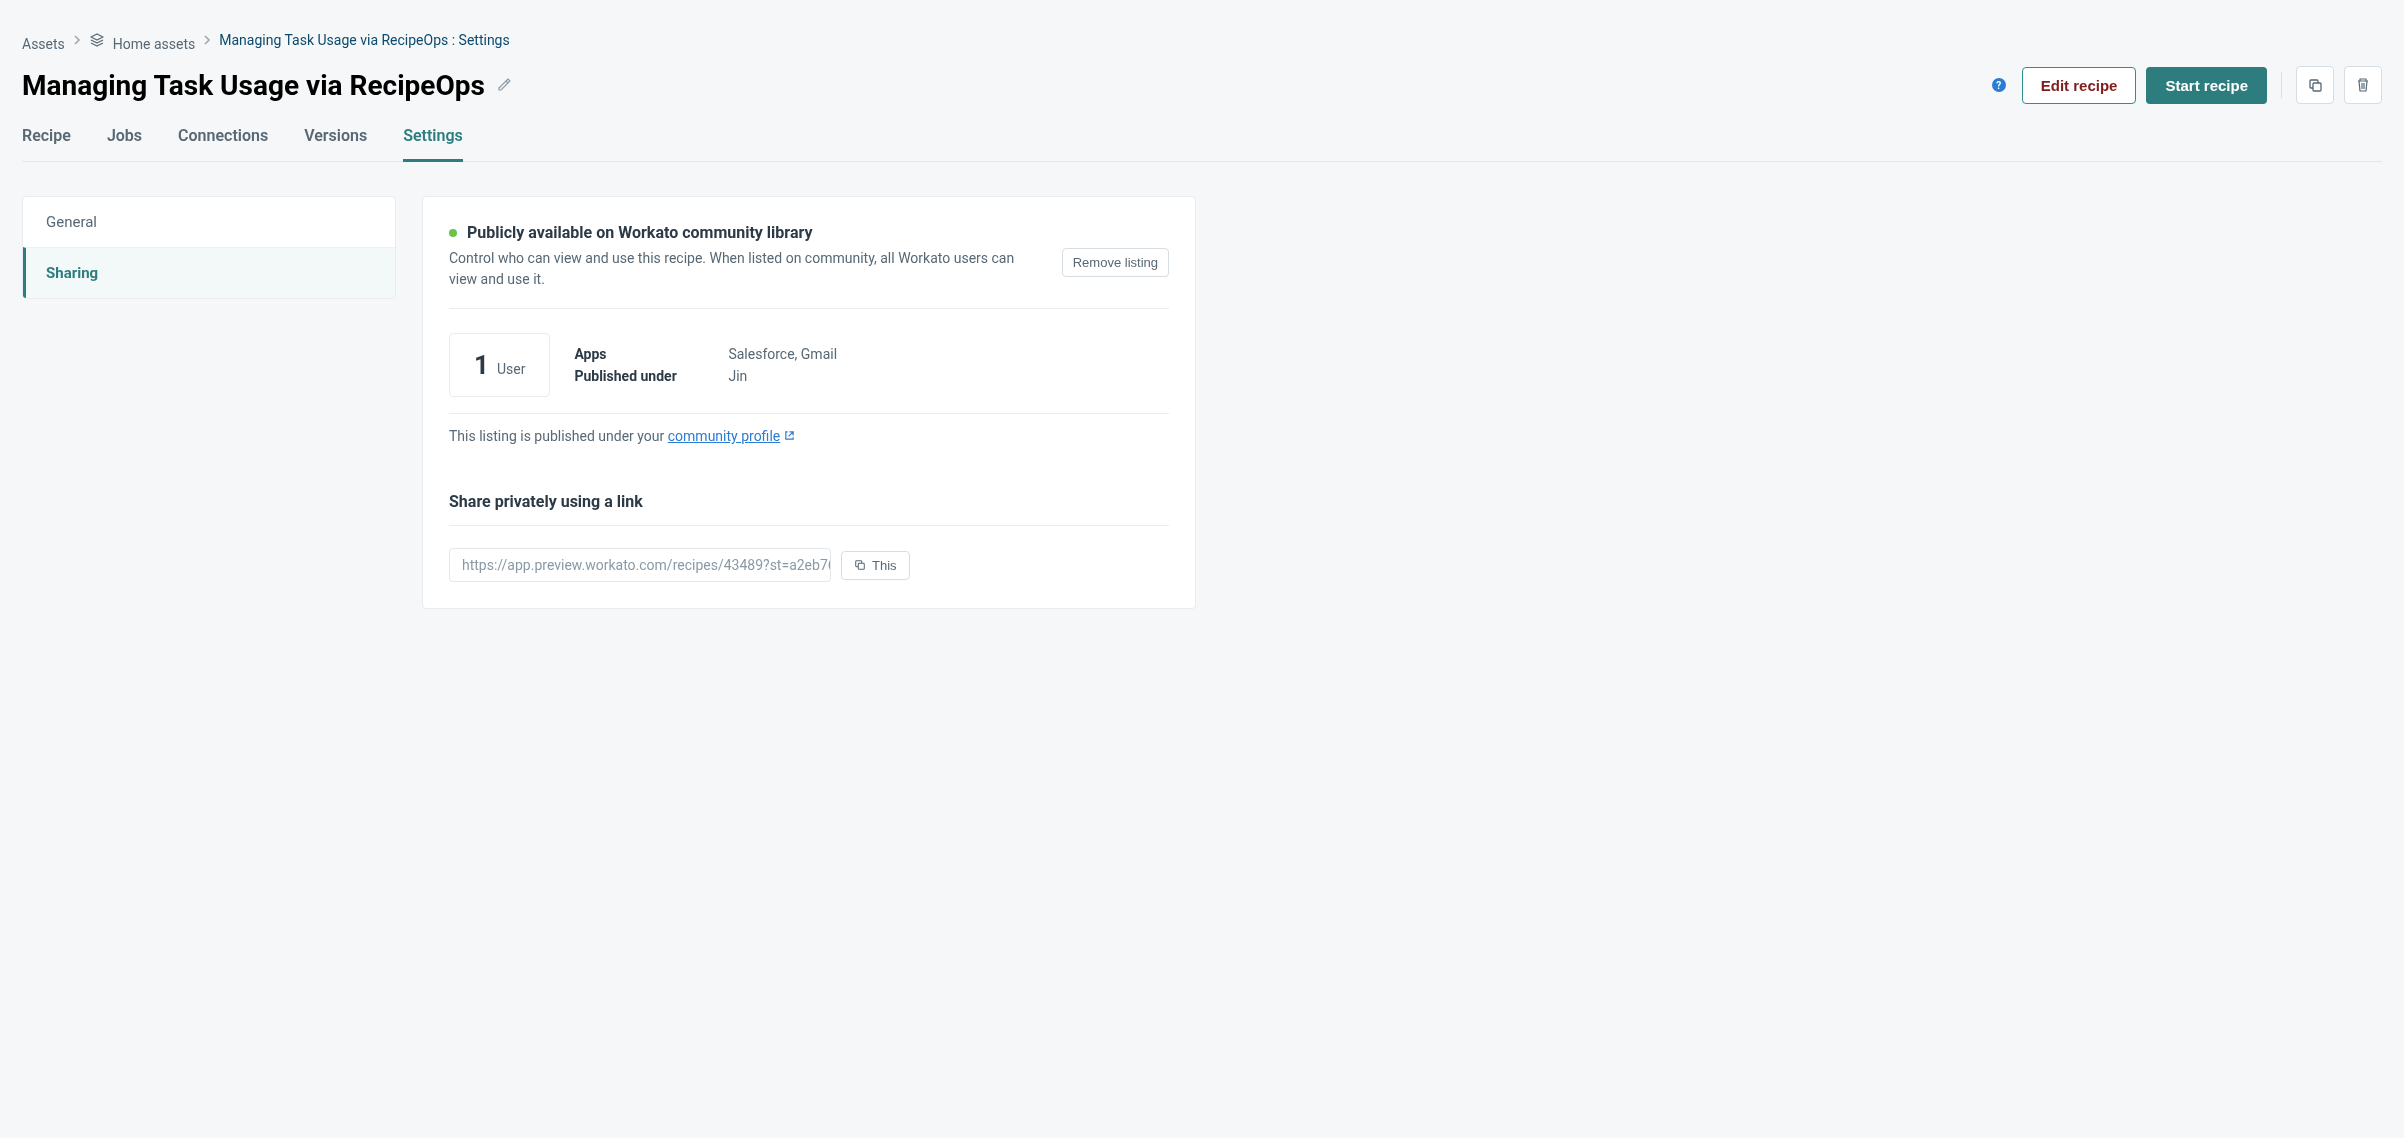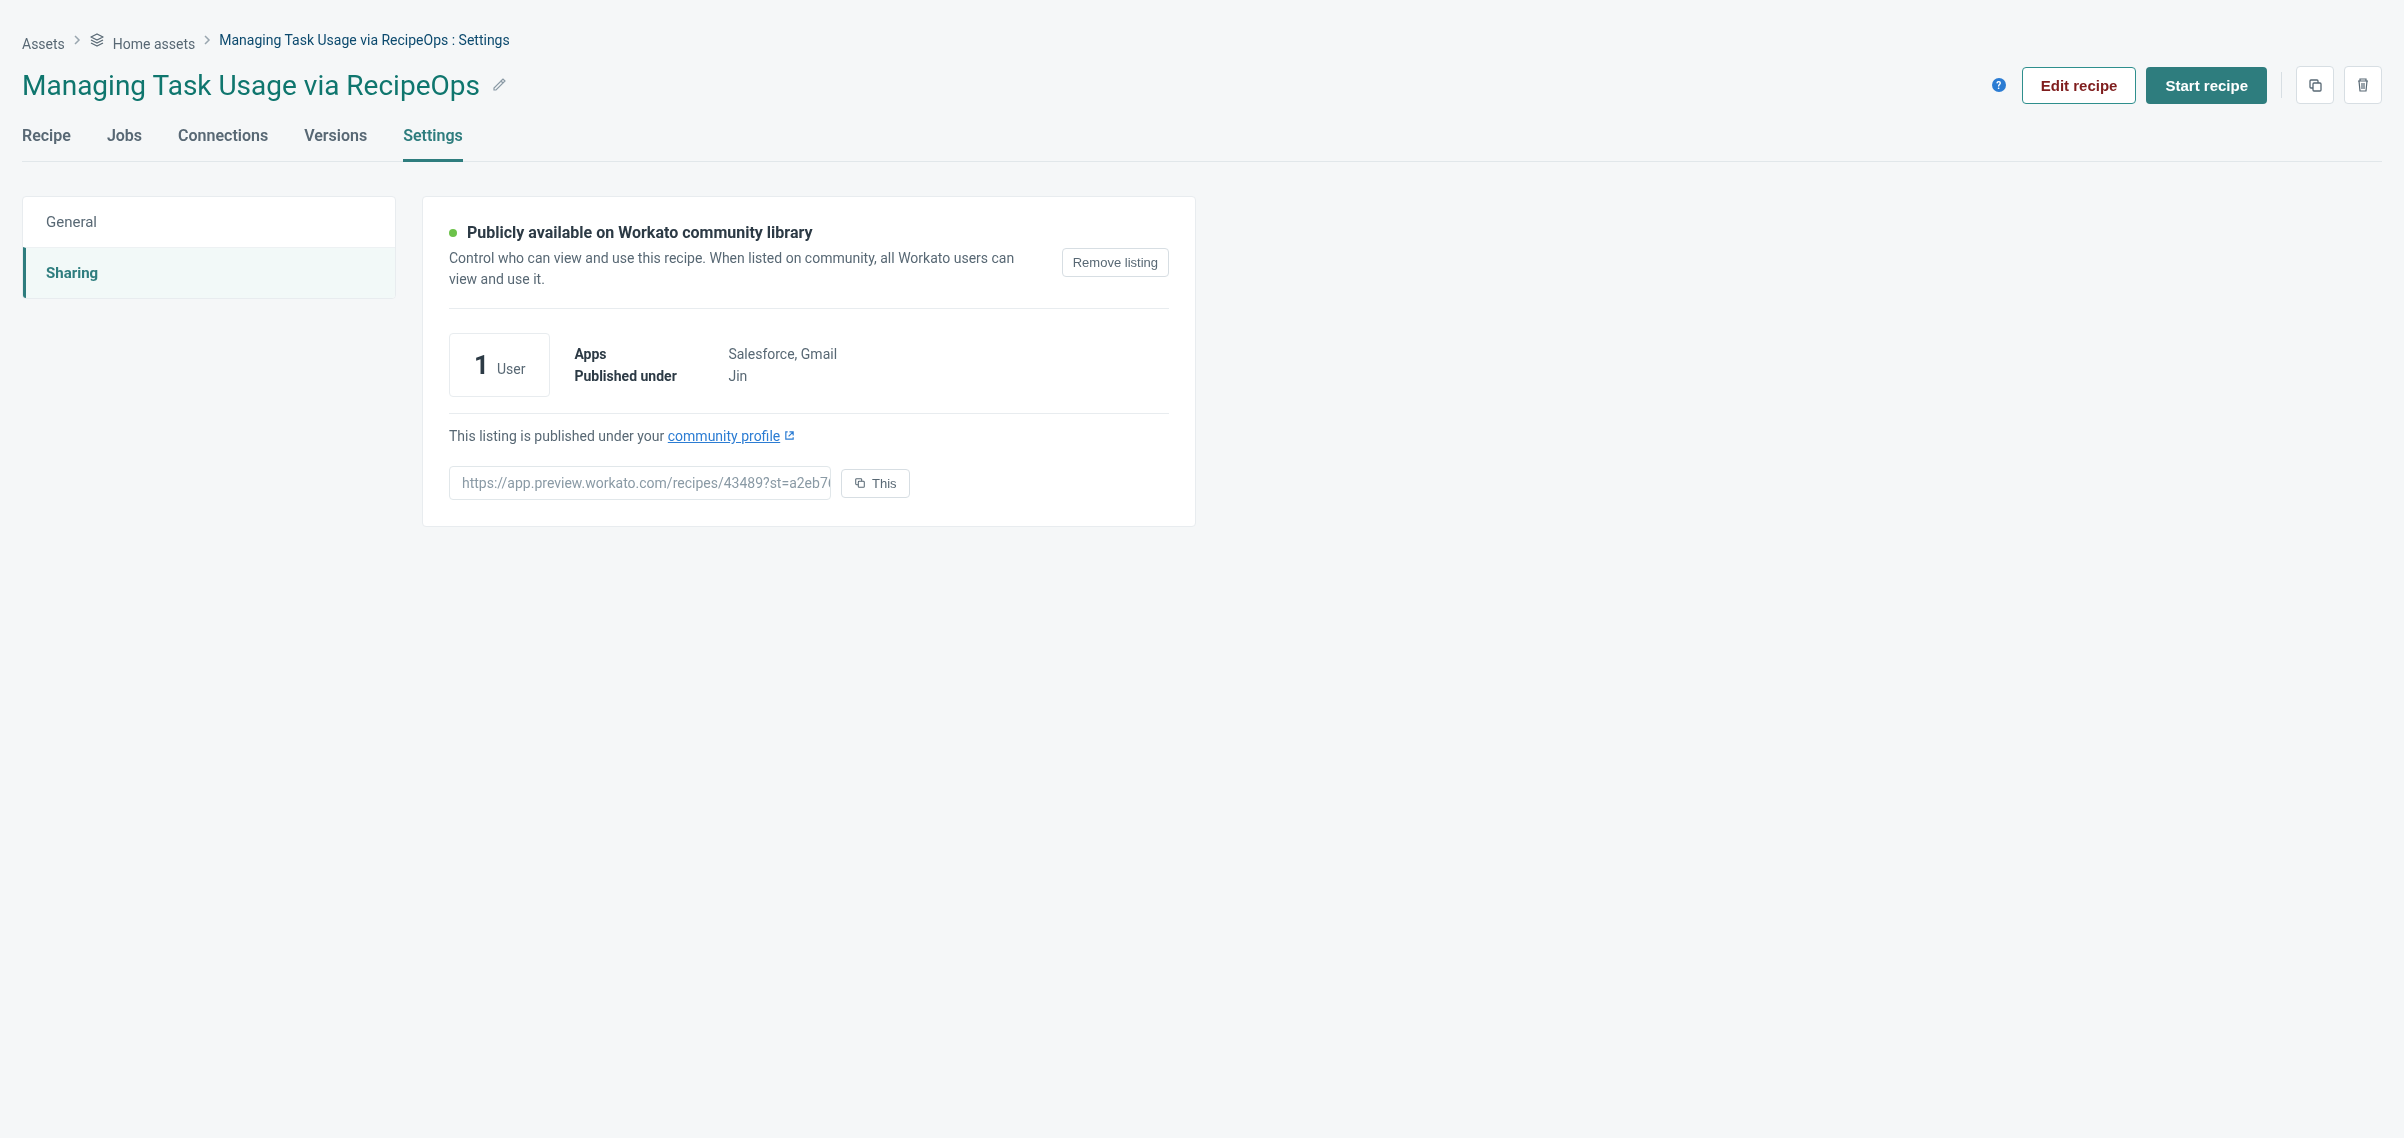--- a/index.html
+++ b/index.html
@@ -45,22 +45,22 @@
     justify-content: space-between;
     margin-bottom: 22px;
   }
   .title-wrap {
     display: flex;
     align-items: center;
     gap: 12px;
   }
   .page-title {
     font-size: 28px;
-    font-weight: 400;
-    color: #0f766e;
+    font-weight: 700;
+    color: #000000;
   }
   .pencil {
     color: #8a9aa5;
     cursor: pointer;
   }
   .actions {
     display: flex;
     align-items: center;
     gap: 10px;
   }
@@ -385,20 +385,21 @@
           <div class="v">Jin</div>
         </div>
       </div>
 
       <div class="pub-line">
         <span>This listing is published under your </span><a class="link">community profile</a><span class="ext-icon"><svg width="11" height="11" viewBox="0 0 12 12" style="display:inline">
               <path d="M4 2 H2 V10 H10 V8 M6 2 H10 V6 M10 2 L5 7" fill="none" stroke="#2b7cd3" stroke-width="1.3"></path>
             </svg></span>
       </div>
 
+      <div class="share-title">Share privately using a link</div>
 
       <div class="link-row">
         <div class="link-box">https://app.preview.workato.com/recipes/43489?st=a2eb76</div>
         <button class="copy-btn">
           <span>
             <svg width="12" height="12" viewBox="0 0 14 14">
                 <rect x="2" y="2" width="7" height="7" rx="1" fill="none" stroke="#586874" stroke-width="1.2"></rect>
                 <rect x="5" y="5" width="7" height="7" rx="1" fill="#fff" stroke="#586874" stroke-width="1.2"></rect>
               </svg>
           </span>

